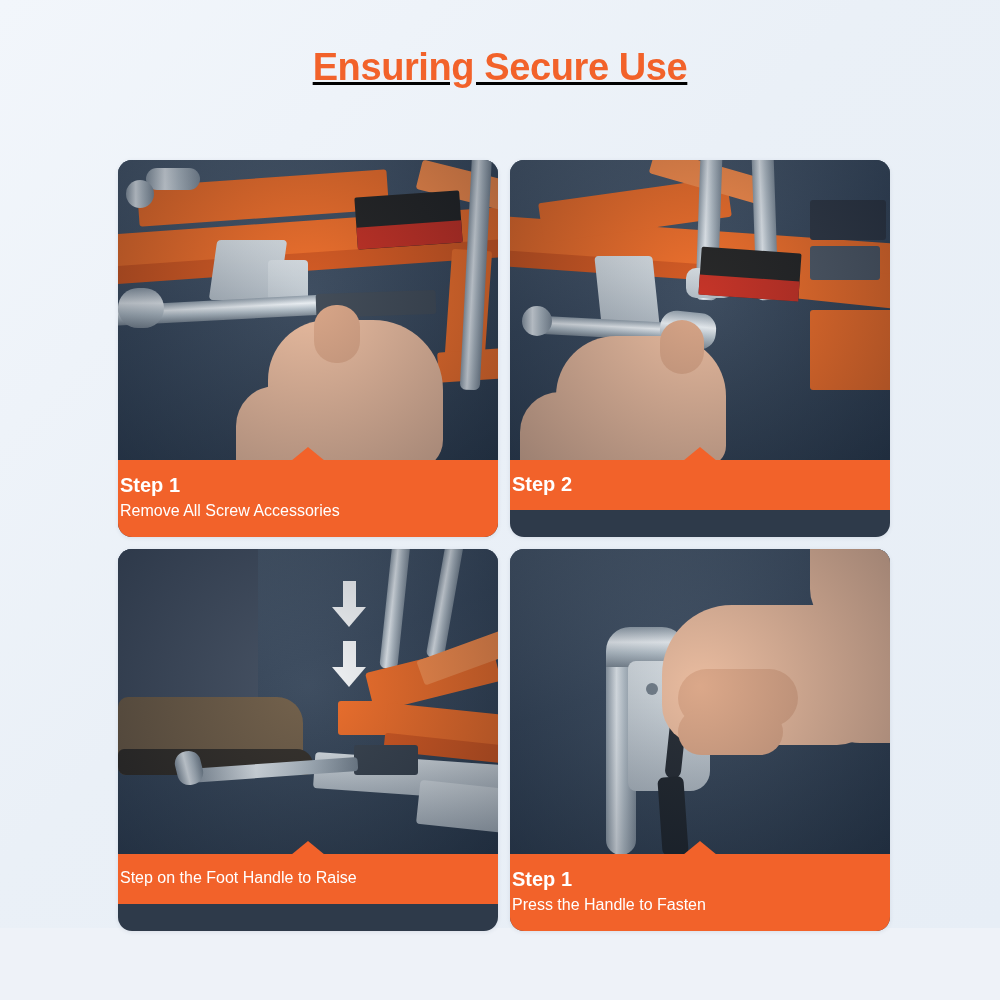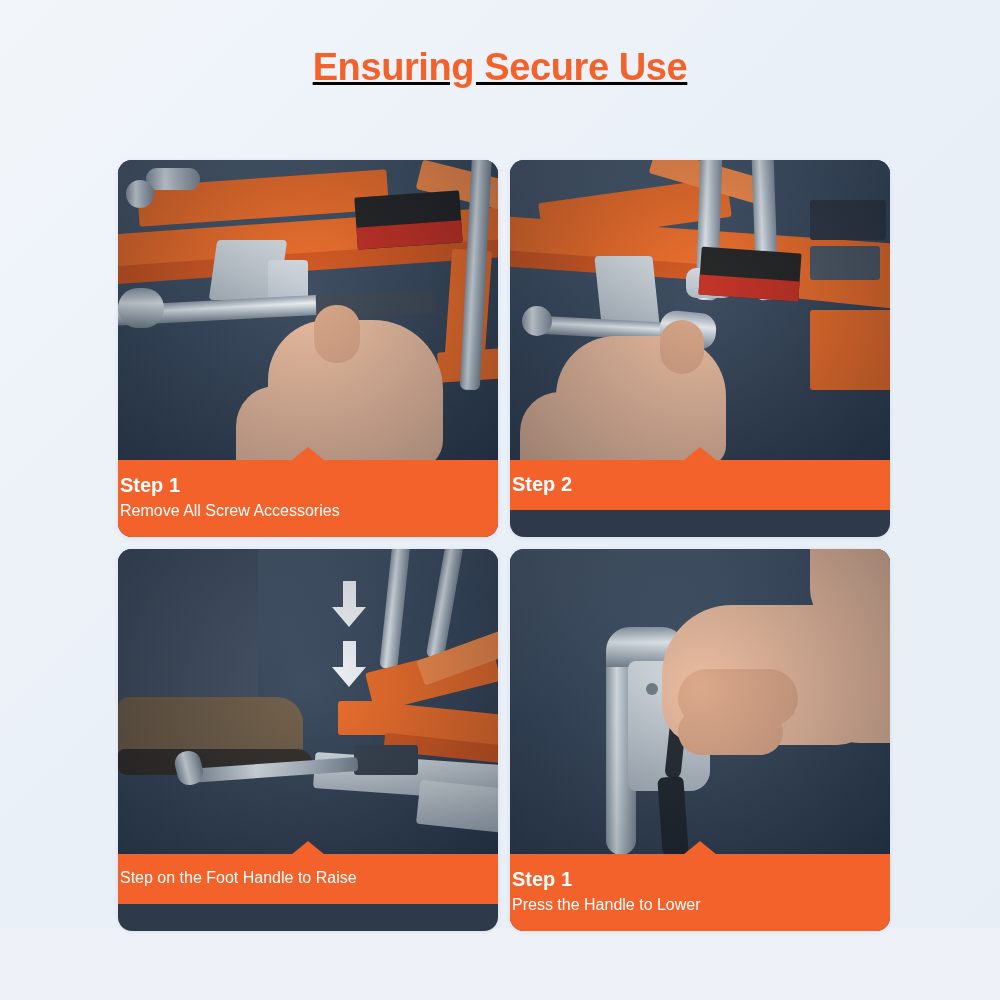--- a/index.html
+++ b/index.html
@@ -304,18 +304,18 @@
         <div class="skin d" style="left:168px; top:120px; width:120px; height:58px; border-radius:30px;"></div>
         <div class="skin d" style="left:168px; top:160px; width:105px; height:46px; border-radius:26px;"></div>
         <div class="skin" style="left:300px; top:44px; width:110px; height:150px; border-radius:40px 0 0 50px;"></div>
         <div class="skin" style="left:300px; top:-10px; width:100px; height:90px; border-radius:0 0 40px 40px;"></div>
 
         <div class="vignette"></div>
       </div>
       <div class="caption">
         <div class="notch"></div>
         <div class="step">Step 1</div>
-        <div class="desc">Press the Handle to Lower</div>
+        <div class="desc">Press the Handle to Fasten</div>
       </div>
     </div>
 
   </div>
 </div>
 
 </body></html>

